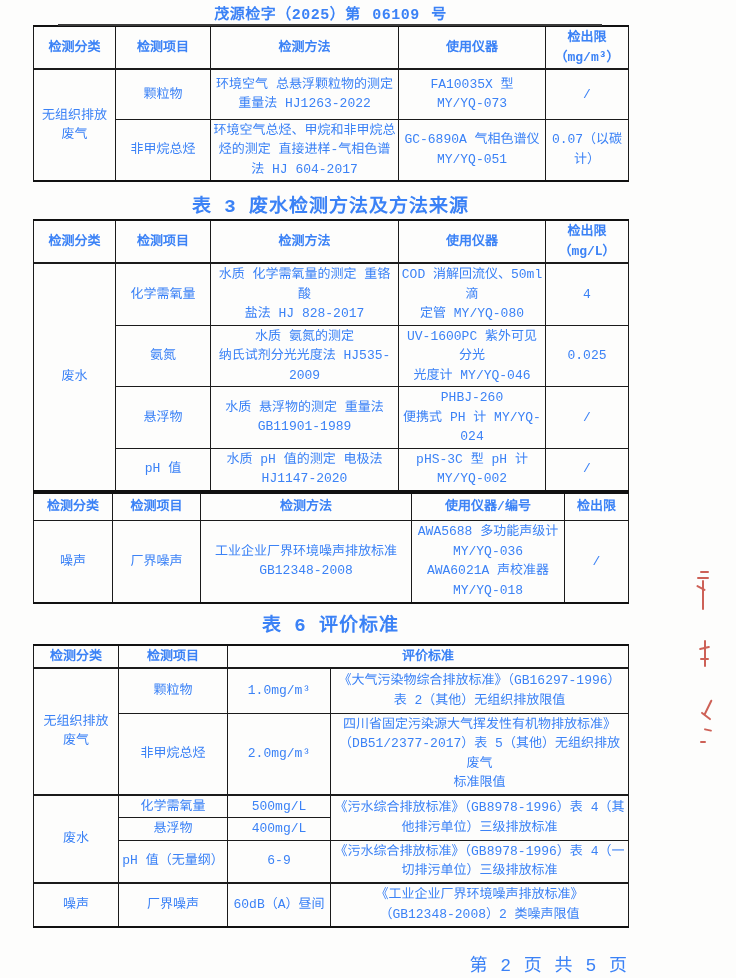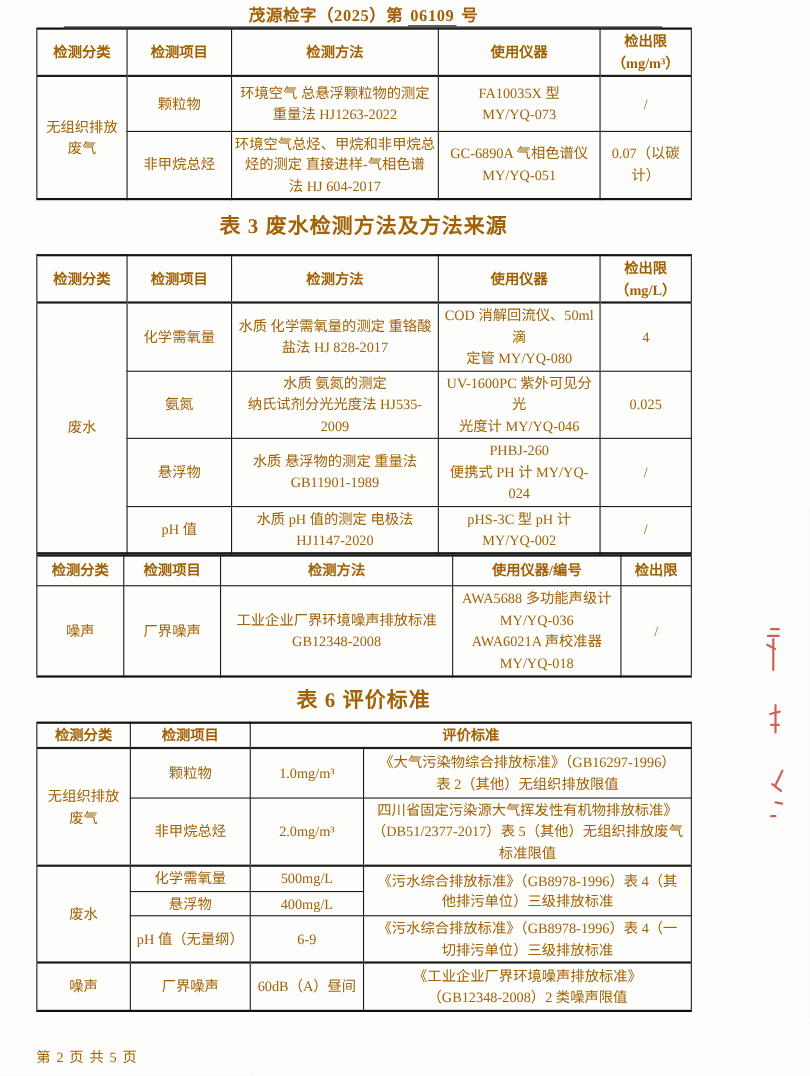--- a/index.html
+++ b/index.html
@@ -2,40 +2,40 @@
 <html lang="zh-CN"><head>
 <meta charset="utf-8">
 <style>
   html,body{margin:0;padding:0;}
   body{background:#e8e8e8;}
   .page{
     position:relative;
     width:736px;height:978px;
     background:#fdfdfc;
     margin:0 auto;
-    font-family:Liberation Serif, serif;
-    color:#a16207;
+    font-family:Liberation Mono, monospace;
+    color:#3b82f6;
     overflow:hidden;
   }
   .content{position:absolute;left:33px;top:0;width:595px;}
   .doc-no{
     padding-top:6px;text-align:center;
     font-size:15px;font-weight:bold;letter-spacing:.5px;line-height:19px;
   }
   .doc-no .u{border-bottom:1.5px solid #141414;padding:0 2px;}
   .header-rule{
     position:absolute;left:58px;top:24px;width:544px;height:0;
     border-top:2px solid #3a3a3a;
   }
   .ttl{
     text-align:center;font-size:19px;font-weight:bold;
     letter-spacing:1px;line-height:24px;margin:0;
   }
   .ttl.t2{margin:25px 0 11px;}
-  .ttl.t3{margin:13px 0 12px;}
+  .ttl.t3{margin:13px 0 0;}
   .ttl.t4{margin:3px 0 0;}
   .ttl.t5{margin:10px 0 6px;}
   table.tbl{
     border-collapse:collapse;table-layout:fixed;width:595px;
     border-top:2px solid #111;border-bottom:2px solid #111;
     font-size:13px;
   }
   table.tbl td{
     border:1px solid #1b1b1b;
     text-align:center;vertical-align:middle;
@@ -43,21 +43,21 @@
     white-space:pre-line;
     overflow:hidden;
   }
   table.tbl tr.hrow td{font-weight:bold;}
   table.t2tbl tr.hrow td,
   table.t3tbl tr.hrow td,
   table.t5tbl tr.hrow td{border-bottom-width:2px;}
   table.tbl tr.gsep td{border-top-width:2px;}
   .footer{
     position:absolute;left:33px;top:950px;width:595px;
-    text-align:left;font-size:13px;letter-spacing:1px;
+    text-align:right;font-size:18px;letter-spacing:1px;
   }
   .stamp-frag{position:absolute;opacity:.8;}
   .stamp-frag i{position:absolute;display:block;background:#c23b2e;border-radius:1px;}
 </style>
 </head>
 <body>
 
 <div class="page">
 
   <div class="content">

